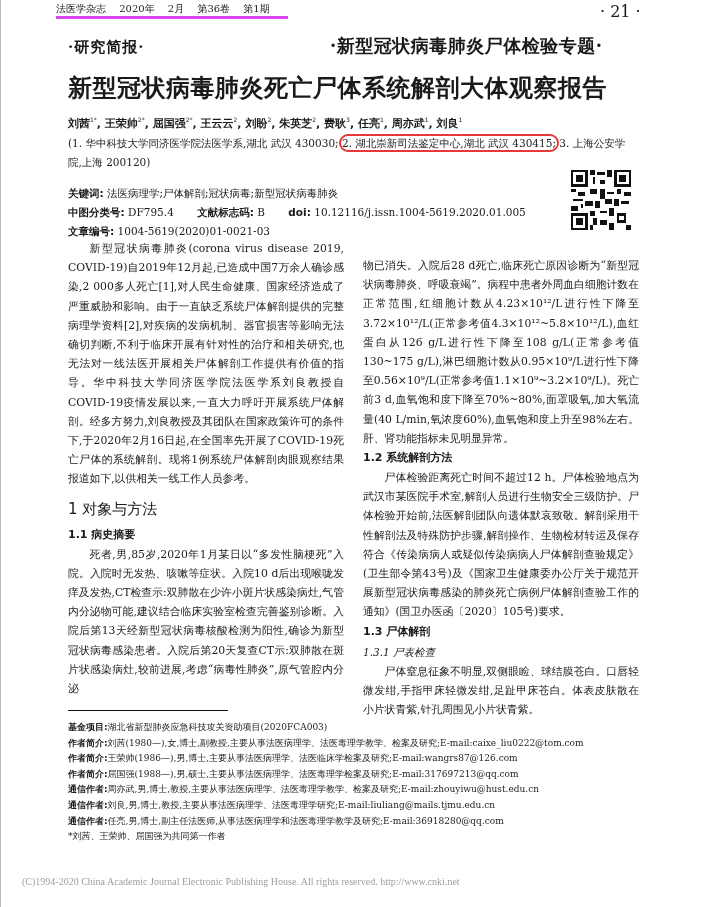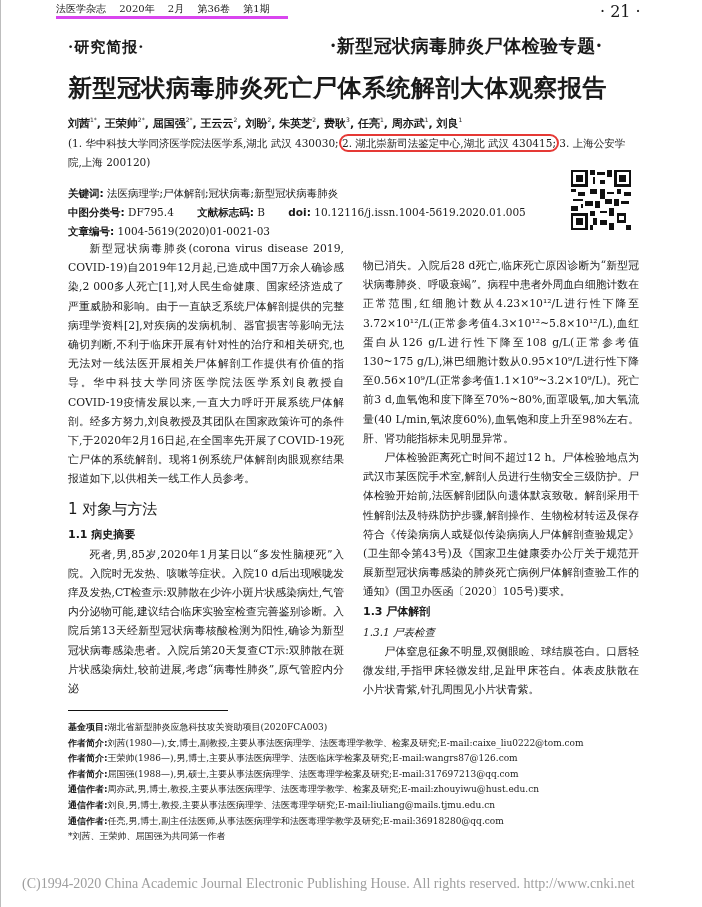--- a/index.html
+++ b/index.html
@@ -45,21 +45,21 @@
     .para.cont { text-indent: 0; }
     .h1 { font-size: 15px; margin: 8px 0 4px 0; line-height: 24px; font-family: "DejaVu Sans", sans-serif; }
     .h2 { font-size: 11px; font-weight: bold; margin: 0; line-height: 20px; font-family: "DejaVu Sans", sans-serif; }
     .h3 { font-size: 10.5px; font-style: italic; margin: 0; line-height: 20px; }
 
     .footnote-rule { left: 68px; top: 710px; width: 160px; height: 1px; background: #111; }
     .footnotes { left: 68px; top: 720px; width: 600px; font-size: 9px; line-height: 15.6px; color: #222; }
     .footnotes .fn { white-space: nowrap; }
     .footnotes b { font-family: "DejaVu Sans", sans-serif; }
 
-    .copyright { left: 22px; top: 876px; font-size: 14px; color: #9e9e9e; white-space: nowrap; font-family: "Liberation Serif", serif; }
+    .copyright { left: 22px; top: 876px; font-size: 10px; color: #9e9e9e; white-space: nowrap; font-family: "Liberation Serif", serif; }
   </style>
 </head>
 <body>
 
 <div class="left-edge"></div>
 
 <div class="running-header">
   <span>法医学杂志</span>
   <span>2020年</span>
   <span>2月</span>
@@ -150,20 +150,21 @@
 
 <div class="col col-left">
   <p class="para">新型冠状病毒肺炎(corona virus disease 2019, COVID-19)自2019年12月起,已造成中国7万余人确诊感染,2 000多人死亡[1],对人民生命健康、国家经济造成了严重威胁和影响。由于一直缺乏系统尸体解剖提供的完整病理学资料[2],对疾病的发病机制、器官损害等影响无法确切判断,不利于临床开展有针对性的治疗和相关研究,也无法对一线法医开展相关尸体解剖工作提供有价值的指导。华中科技大学同济医学院法医学系刘良教授自COVID-19疫情发展以来,一直大力呼吁开展系统尸体解剖。经多方努力,刘良教授及其团队在国家政策许可的条件下,于2020年2月16日起,在全国率先开展了COVID-19死亡尸体的系统解剖。现将1例系统尸体解剖肉眼观察结果报道如下,以供相关一线工作人员参考。</p>
   <div class="h1">1  对象与方法</div>
   <div class="h2">1.1 病史摘要</div>
   <p class="para">死者,男,85岁,2020年1月某日以“多发性脑梗死”入院。入院时无发热、咳嗽等症状。入院10 d后出现喉咙发痒及发热,CT检查示:双肺散在少许小斑片状感染病灶,气管内分泌物可能,建议结合临床实验室检查完善鉴别诊断。入院后第13天经新型冠状病毒核酸检测为阳性,确诊为新型冠状病毒感染患者。入院后第20天复查CT示:双肺散在斑片状感染病灶,较前进展,考虑“病毒性肺炎”,原气管腔内分泌</p>
 </div>
 
 <div class="col col-right">
   <p class="para cont">物已消失。入院后28 d死亡,临床死亡原因诊断为“新型冠状病毒肺炎、呼吸衰竭”。病程中患者外周血白细胞计数在正常范围,红细胞计数从4.23×10¹²/L进行性下降至3.72×10¹²/L(正常参考值4.3×10¹²~5.8×10¹²/L),血红蛋白从126 g/L进行性下降至108 g/L(正常参考值130~175 g/L),淋巴细胞计数从0.95×10⁹/L进行性下降至0.56×10⁹/L(正常参考值1.1×10⁹~3.2×10⁹/L)。死亡前3 d,血氧饱和度下降至70%~80%,面罩吸氧,加大氧流量(40 L/min,氧浓度60%),血氧饱和度上升至98%左右。肝、肾功能指标未见明显异常。</p>
+  <div class="h2">1.2 系统解剖方法</div>
   <p class="para">尸体检验距离死亡时间不超过12 h。尸体检验地点为武汉市某医院手术室,解剖人员进行生物安全三级防护。尸体检验开始前,法医解剖团队向遗体默哀致敬。解剖采用干性解剖法及特殊防护步骤,解剖操作、生物检材转运及保存符合《传染病病人或疑似传染病病人尸体解剖查验规定》(卫生部令第43号)及《国家卫生健康委办公厅关于规范开展新型冠状病毒感染的肺炎死亡病例尸体解剖查验工作的通知》(国卫办医函〔2020〕105号)要求。</p>
   <div class="h2">1.3 尸体解剖</div>
   <div class="h3">1.3.1 尸表检查</div>
   <p class="para">尸体窒息征象不明显,双侧眼睑、球结膜苍白。口唇轻微发绀,手指甲床轻微发绀,足趾甲床苍白。体表皮肤散在小片状青紫,针孔周围见小片状青紫。</p>
 </div>
 
 <div class="abs footnote-rule"></div>
 <div class="abs footnotes">
   <div class="fn"><b>基金项目:</b><span>湖北省新型肺炎应急科技攻关资助项目(2020FCA003)</span></div>
   <div class="fn"><b>作者简介:</b><span>刘茜(1980—),女,博士,副教授,主要从事法医病理学、法医毒理学教学、检案及研究;E-mail:caixe_liu0222@tom.com</span></div>

